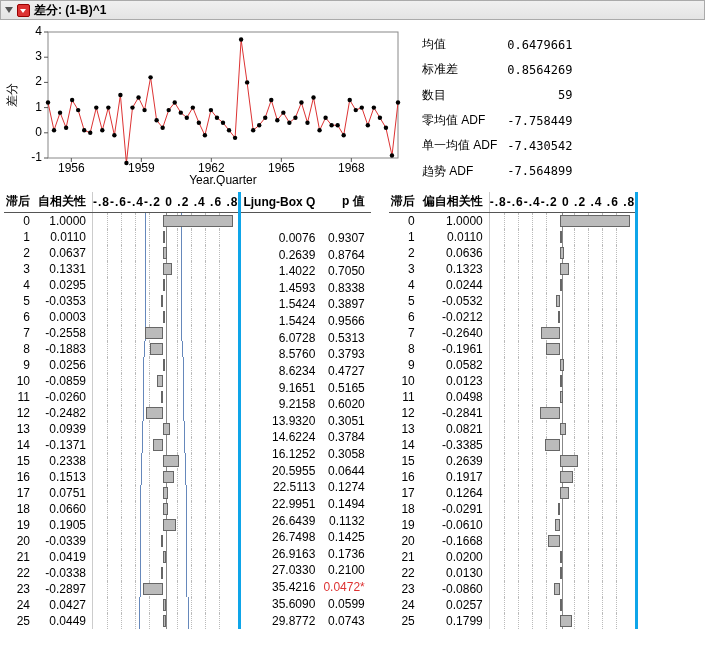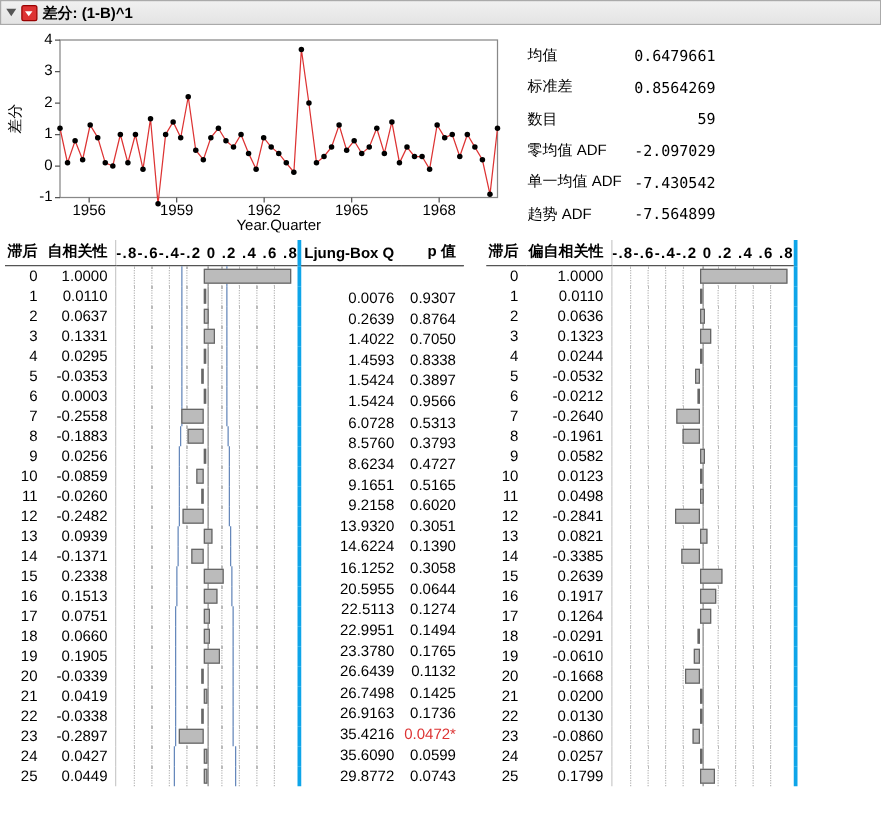--- a/index.html
+++ b/index.html
@@ -133,21 +133,21 @@
         <tr>
           <td>标准差</td>
           <td>0.8564269</td>
         </tr>
         <tr>
           <td>数目</td>
           <td>59</td>
         </tr>
         <tr>
           <td>零均值 ADF</td>
-          <td>-2.097029</td>
+          <td>-7.758449</td>
         </tr>
         <tr>
           <td>单一均值 ADF</td>
           <td>-7.430542</td>
         </tr>
         <tr>
           <td>趋势 ADF</td>
           <td>-7.564899</td>
         </tr>
       </tbody>
@@ -741,53 +741,53 @@
         <tr>
           <td>9.2158</td>
           <td class="">0.6020</td>
         </tr>
         <tr>
           <td>13.9320</td>
           <td class="">0.3051</td>
         </tr>
         <tr>
           <td>14.6224</td>
-          <td class="">0.1390</td>
+          <td class="">0.3784</td>
         </tr>
         <tr>
           <td>16.1252</td>
           <td class="">0.3058</td>
         </tr>
         <tr>
           <td>20.5955</td>
           <td class="">0.0644</td>
         </tr>
         <tr>
           <td>22.5113</td>
           <td class="">0.1274</td>
         </tr>
         <tr>
           <td>22.9951</td>
           <td class="">0.1494</td>
         </tr>
         <tr>
-          <td>23.3780</td>
-          <td class="">0.1765</td>
-        </tr>
-        <tr>
           <td>26.6439</td>
           <td class="">0.1132</td>
         </tr>
         <tr>
           <td>26.7498</td>
           <td class="">0.1425</td>
         </tr>
         <tr>
           <td>26.9163</td>
           <td class="">0.1736</td>
+        </tr>
+        <tr>
+          <td>27.0330</td>
+          <td class="">0.2100</td>
         </tr>
         <tr>
           <td>35.4216</td>
           <td class="sig">0.0472*</td>
         </tr>
         <tr>
           <td>35.6090</td>
           <td class="">0.0599</td>
         </tr>
         <tr>

